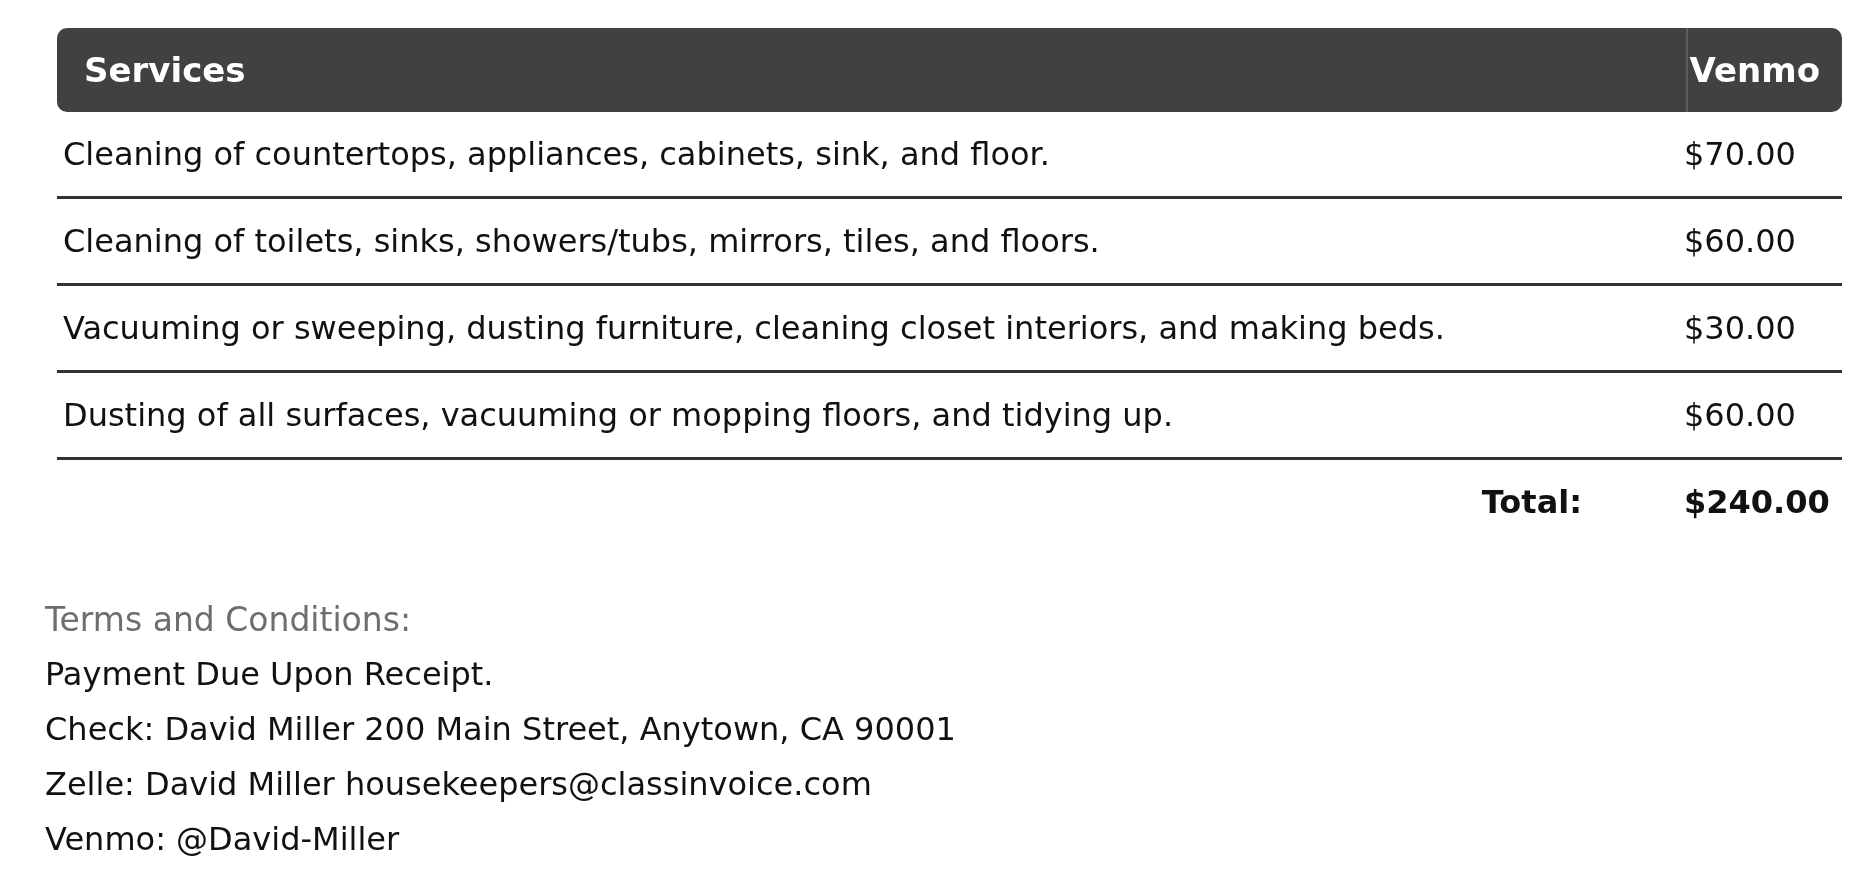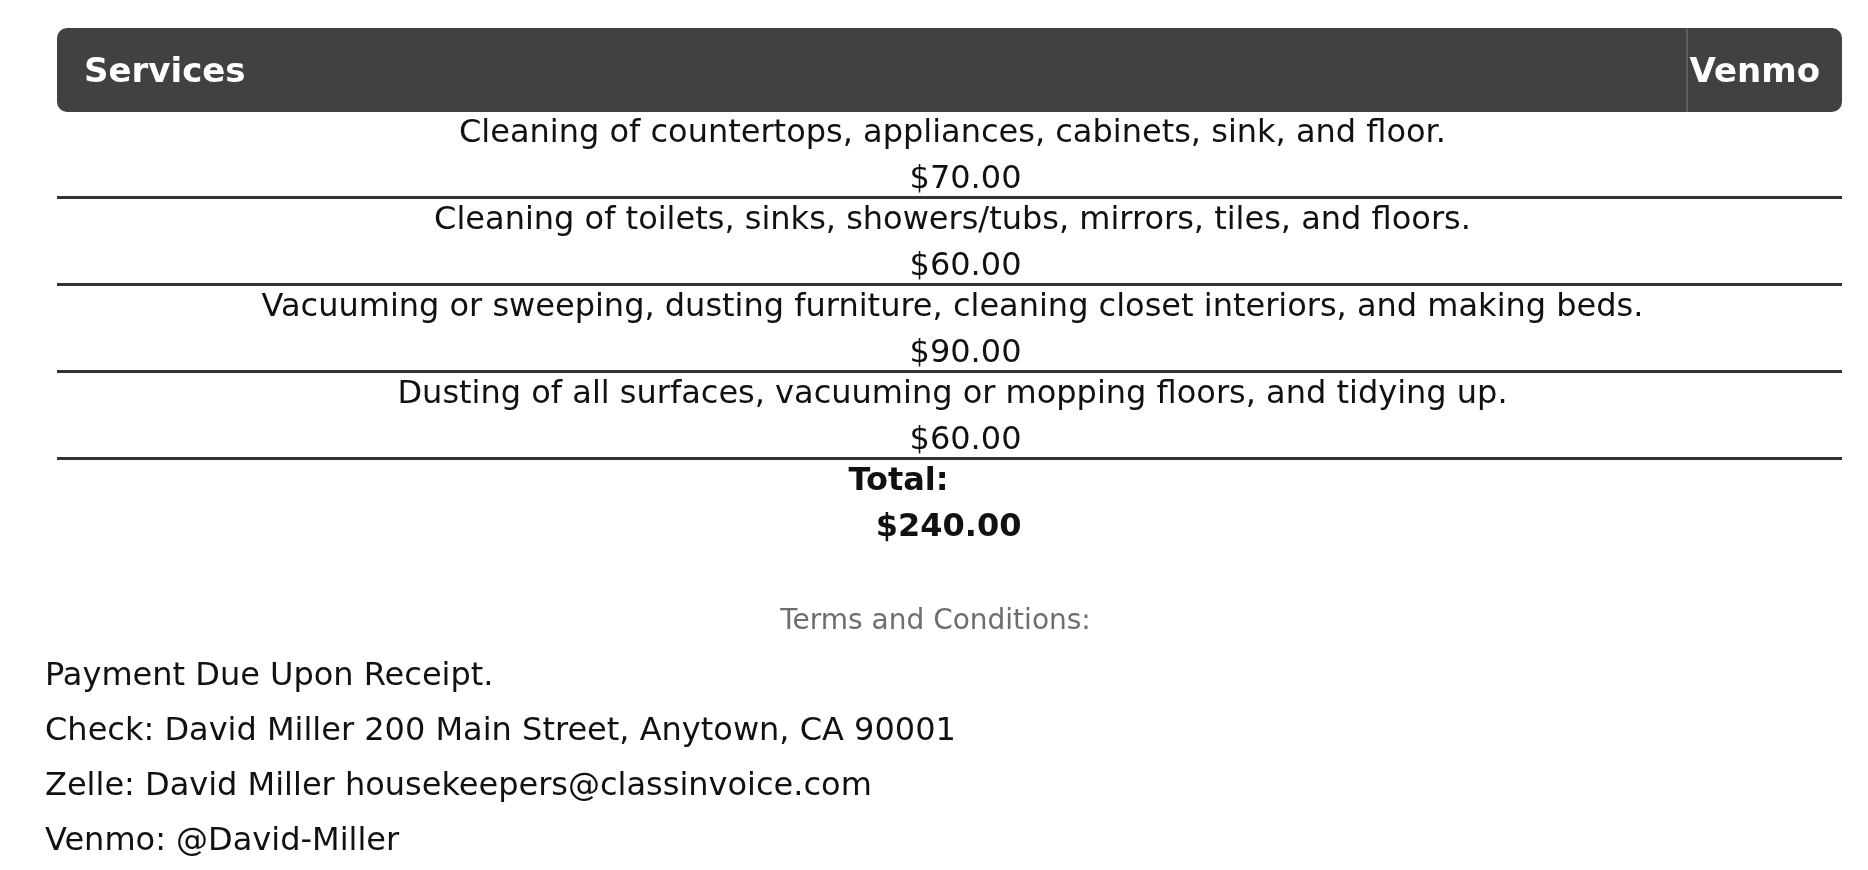--- a/index.html
+++ b/index.html
@@ -46,53 +46,50 @@
     justify-content:flex-end;
     padding-right:22px;
     border-left:2px solid var(--header-divider);
   }
   .trow{
     display:flex;
     align-items:center;
     height:87px;
     border-bottom:3px solid var(--row-border);
     font-size:32px;
-    flex-direction:column;
   }
   .td{display:block;}
   .td-service{
     flex:1;
     padding-left:6px;
   }
   .td-price{
     width:158px;
-    text-align:right;
     padding-right:7px;
   }
   .total-row{
     border-bottom:none;
     height:84px;
     font-weight:bold;
   }
   .td-total-label{
     flex:1;
     text-align:right;
     padding-right:102px;
   }
   
   .terms{
     margin-top:48px;
     padding-left:4px;
     font-size:32px;
   }
   .terms-heading{
     color:var(--muted);
-    font-size:28px;
+    font-size:33px;
     line-height:55px;
-    text-align:center;
   }
   .terms-line{
     color:var(--text);
     line-height:55px;
   }
 </style>
 </head>
 <body>
 
 <div class="page">
@@ -110,21 +107,21 @@
         <div class="td td-price">$70.00</div>
       </div>
 
       <div class="trow">
         <div class="td td-service">Cleaning of toilets, sinks, showers/tubs, mirrors, tiles, and floors.</div>
         <div class="td td-price">$60.00</div>
       </div>
 
       <div class="trow">
         <div class="td td-service">Vacuuming or sweeping, dusting furniture, cleaning closet interiors, and making beds.</div>
-        <div class="td td-price">$90.00</div>
+        <div class="td td-price">$30.00</div>
       </div>
 
       <div class="trow">
         <div class="td td-service">Dusting of all surfaces, vacuuming or mopping floors, and tidying up.</div>
         <div class="td td-price">$60.00</div>
       </div>
     </div>
 
     <div class="trow total-row">
       <div class="td td-total-label">Total:</div>

